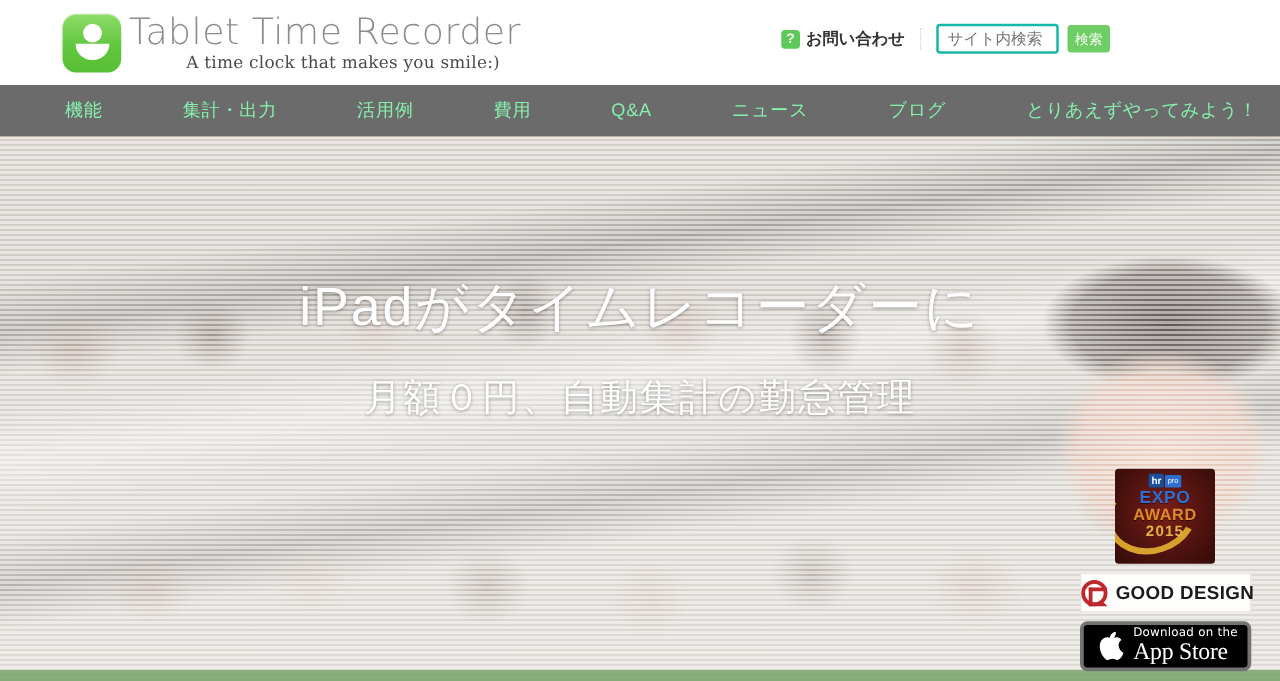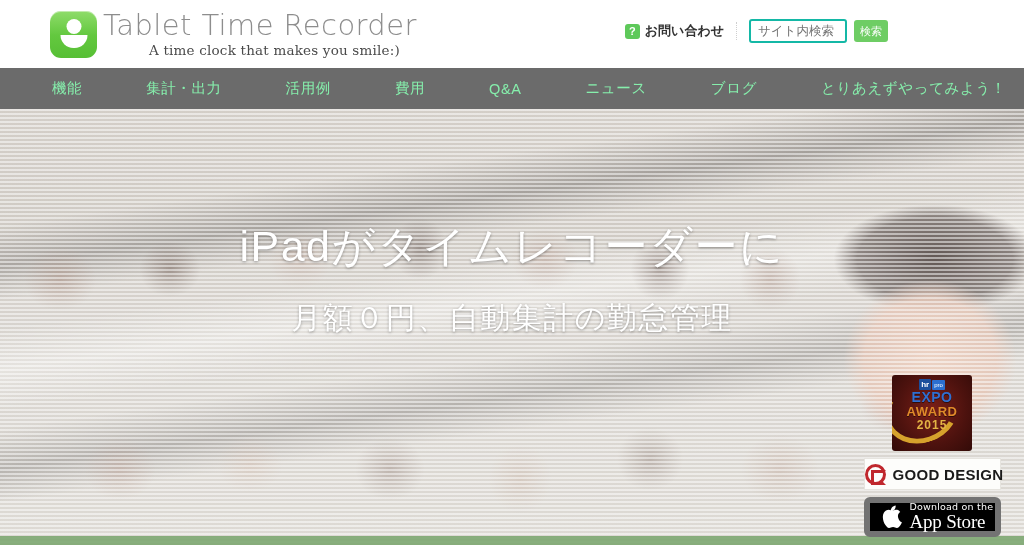--- a/index.html
+++ b/index.html
@@ -233,21 +233,21 @@
     width:9px; height:9px;
     border:3px solid #c0272d; border-right-color:transparent;
   }
   .gd-text {
     font-size:15px; font-weight:bold; color:#1a1a1a;
     letter-spacing:.3px; white-space:nowrap;
   }
 
   .badge-as {
     width:137px; height:40px; background:#000;
-    border-radius:6px; border:6px solid #737373;
+    border-radius:6px; border:3px solid #737373;
     display:flex; align-items:center; gap:8px;
     padding-left:12px; cursor:pointer;
   }
   .as-apple { width:20px; height:24px; flex:0 0 auto; }
   .as-txt { line-height:1; }
   .as-small {
     display:block; color:#fff; font-size:9.5px;
     letter-spacing:.2px; margin-bottom:1px;
     font-family:"DejaVu Sans", sans-serif;
   }

